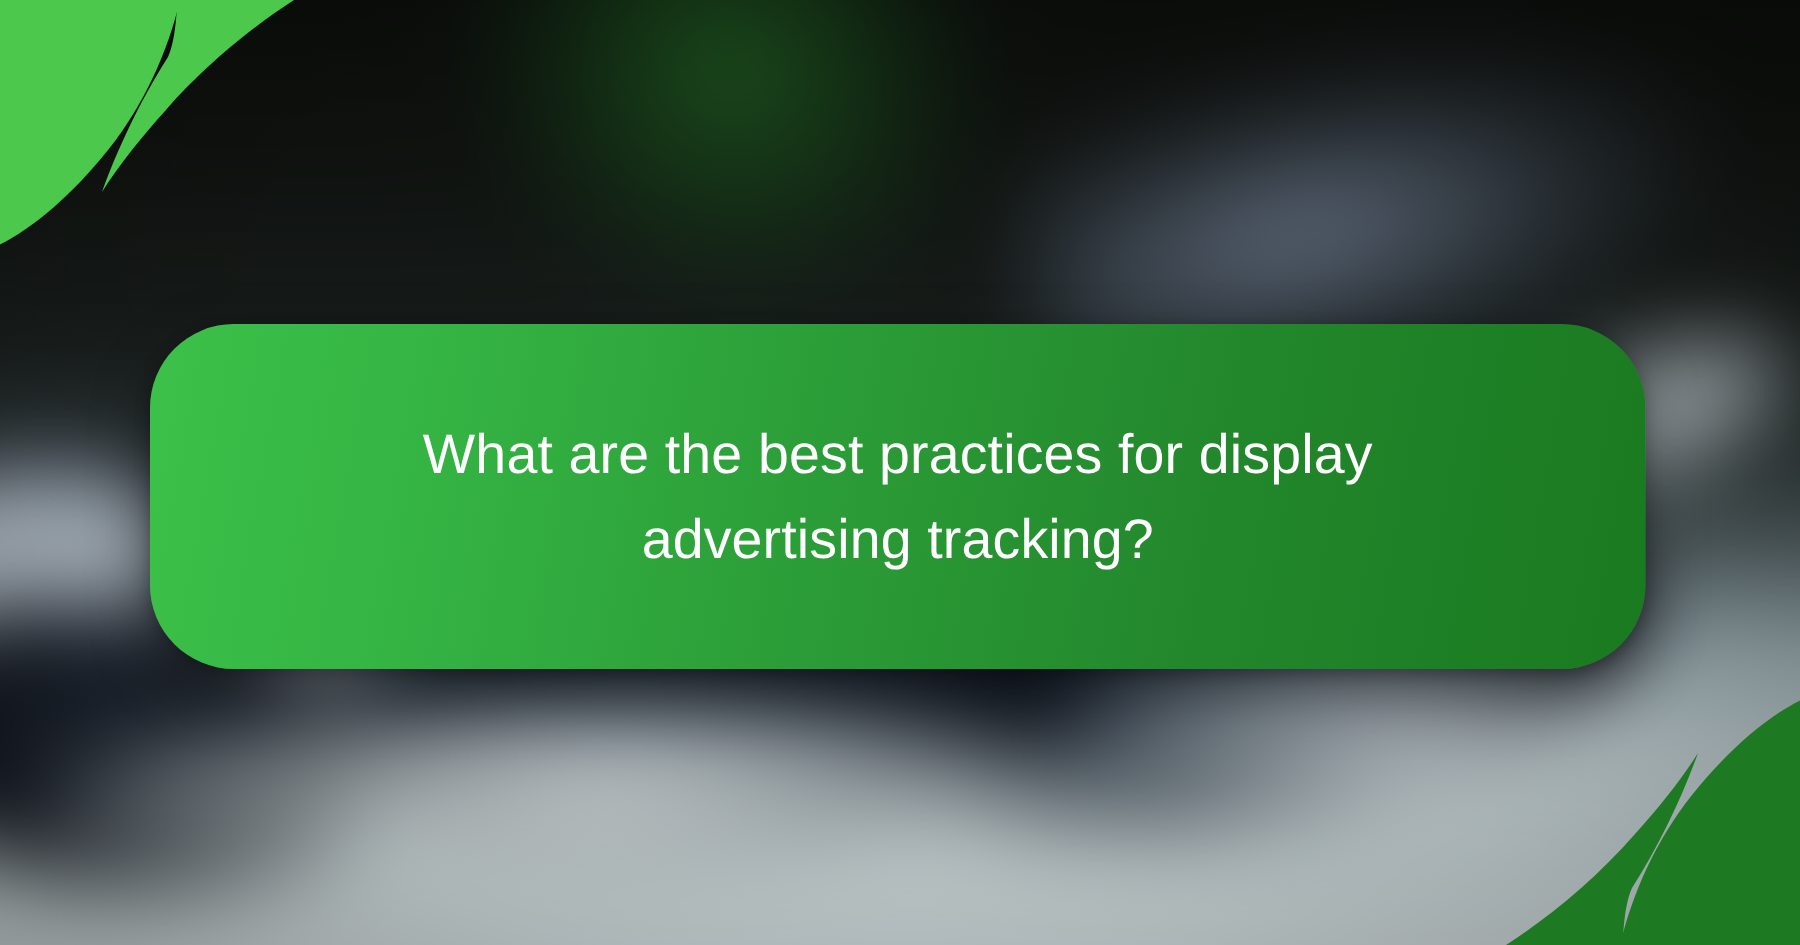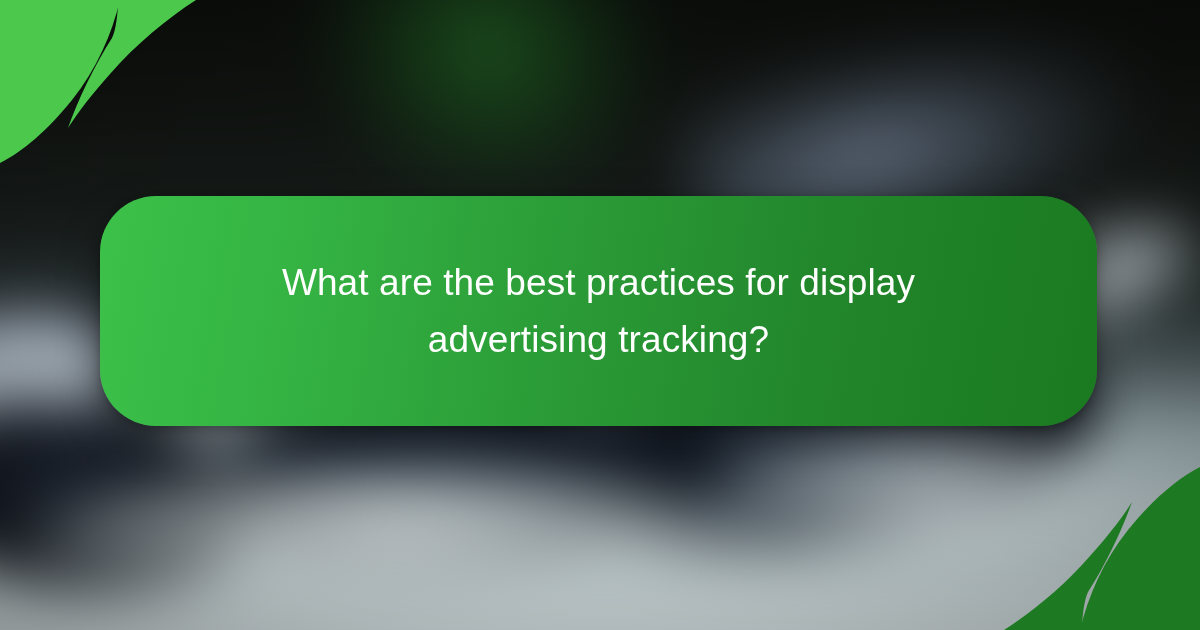--- a/index.html
+++ b/index.html
@@ -178,21 +178,21 @@
     position: absolute;
     pointer-events: none;
   }
   .leaf-tl { left: 0; top: 0; }
   .leaf-br { right: 0; bottom: 0; }
 
   
   .card {
     position: absolute;
     left: 100px;
-    top: 196px;
+    top: 216px;
     width: 997px;
     height: 230px;
     border-radius: 56px;
     background: linear-gradient(100deg, #3cc149 0%, #35b544 18%, #2a9a36 48%, #22862b 72%, #1a7a20 100%);
     box-shadow: 0 16px 40px rgba(0,0,0,0.38), 0 3px 10px rgba(0,0,0,0.25);
     display: flex;
     align-items: center;
     justify-content: center;
   }
 

